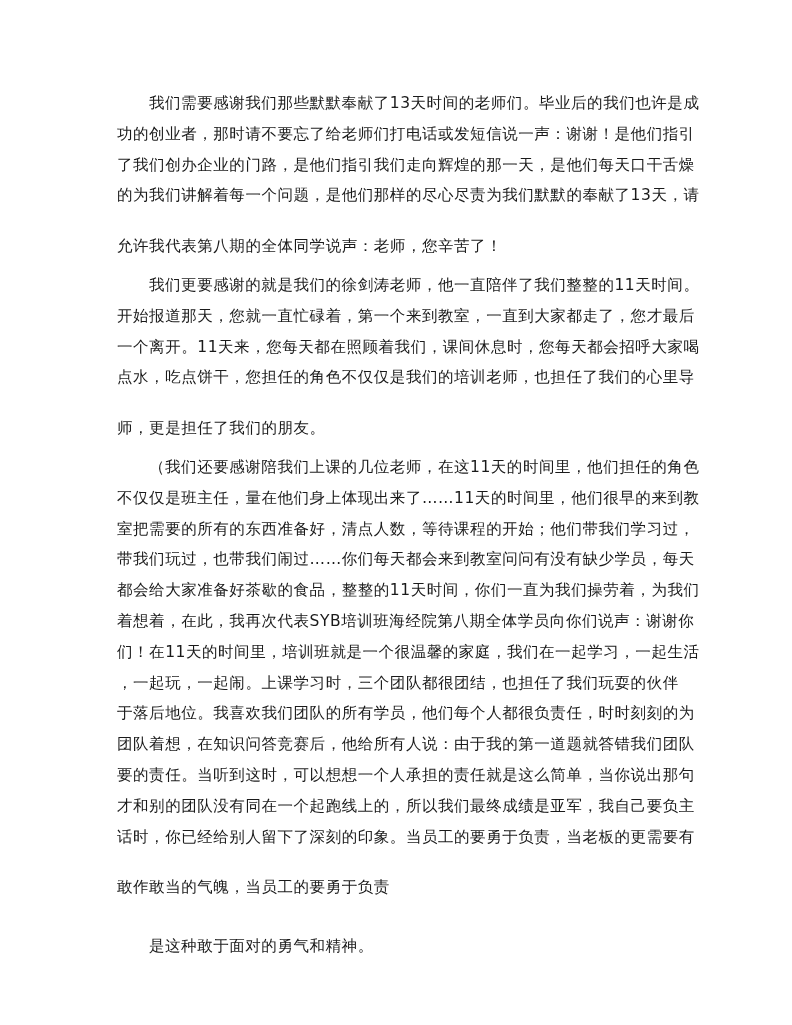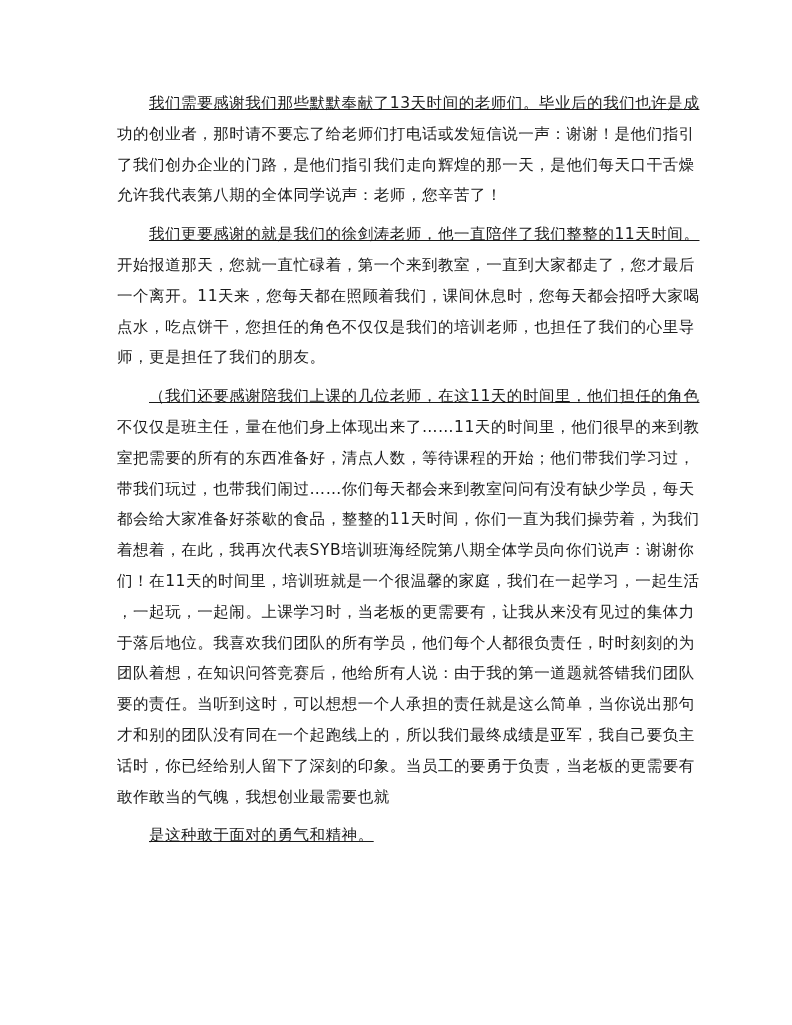--- a/index.html
+++ b/index.html
@@ -29,38 +29,39 @@
       white-space: nowrap;
       font-size: 15.5px;
       line-height: 30.8px;
       height: 30.8px;
       letter-spacing: 0.55px;
       text-align: justify;
       text-align-last: justify;
     }
     .line.last {
       text-align-last: left;
+      margin-top: 20px;
     }
     .line.indent {
       padding-left: 32px;
-      text-decoration: underline;
     }
     .gap {
       height: 8px;
     }
   </style>
 </head>
 <body>
 
 <div class="page">
 
   <div class="para">
     <span class="line indent">我们需要感谢我们那些默默奉献了13天时间的老师们。毕业后的我们也许是成</span>
     <span class="line">功的创业者，那时请不要忘了给老师们打电话或发短信说一声：谢谢！是他们指引</span>
     <span class="line">了我们创办企业的门路，是他们指引我们走向辉煌的那一天，是他们每天口干舌燥</span>
+    <span class="line">的为我们讲解着每一个问题，是他们那样的尽心尽责为我们默默的奉献了13天，请</span>
     <span class="line last">允许我代表第八期的全体同学说声：老师，您辛苦了！</span>
   </div>
 
   <div class="gap"></div>
 
   <div class="para">
     <span class="line indent">我们更要感谢的就是我们的徐剑涛老师，他一直陪伴了我们整整的11天时间。</span>
     <span class="line">开始报道那天，您就一直忙碌着，第一个来到教室，一直到大家都走了，您才最后</span>
     <span class="line">一个离开。11天来，您每天都在照顾着我们，课间休息时，您每天都会招呼大家喝</span>
     <span class="line">点水，吃点饼干，您担任的角色不仅仅是我们的培训老师，也担任了我们的心里导</span>
@@ -70,27 +71,27 @@
   <div class="gap"></div>
 
   <div class="para">
     <span class="line indent">（我们还要感谢陪我们上课的几位老师，在这11天的时间里，他们担任的角色</span>
     <span class="line">不仅仅是班主任，量在他们身上体现出来了……11天的时间里，他们很早的来到教</span>
     <span class="line">室把需要的所有的东西准备好，清点人数，等待课程的开始；他们带我们学习过，</span>
     <span class="line">带我们玩过，也带我们闹过……你们每天都会来到教室问问有没有缺少学员，每天</span>
     <span class="line">都会给大家准备好茶歇的食品，整整的11天时间，你们一直为我们操劳着，为我们</span>
     <span class="line">着想着，在此，我再次代表SYB培训班海经院第八期全体学员向你们说声：谢谢你</span>
     <span class="line">们！在11天的时间里，培训班就是一个很温馨的家庭，我们在一起学习，一起生活</span>
-    <span class="line">，一起玩，一起闹。上课学习时，当老板的更需要有，让我从来没有见过的集体力</span>
+    <span class="line">，一起玩，一起闹。上课学习时，三个团队都很团结，也担任了我们玩耍的伙伴</span>
     <span class="line">于落后地位。我喜欢我们团队的所有学员，他们每个人都很负责任，时时刻刻的为</span>
     <span class="line">团队着想，在知识问答竞赛后，他给所有人说：由于我的第一道题就答错我们团队</span>
     <span class="line">要的责任。当听到这时，可以想想一个人承担的责任就是这么简单，当你说出那句</span>
     <span class="line">才和别的团队没有同在一个起跑线上的，所以我们最终成绩是亚军，我自己要负主</span>
     <span class="line">话时，你已经给别人留下了深刻的印象。当员工的要勇于负责，当老板的更需要有</span>
-    <span class="line last">敢作敢当的气魄，我想创业最需要也就</span>
+    <span class="line last">敢作敢当的气魄，当员工的要勇于负责</span>
   </div>
 
   <div class="gap"></div>
 
   <div class="para">
     <span class="line indent last">是这种敢于面对的勇气和精神。</span>
   </div>
 
 </div>
 

